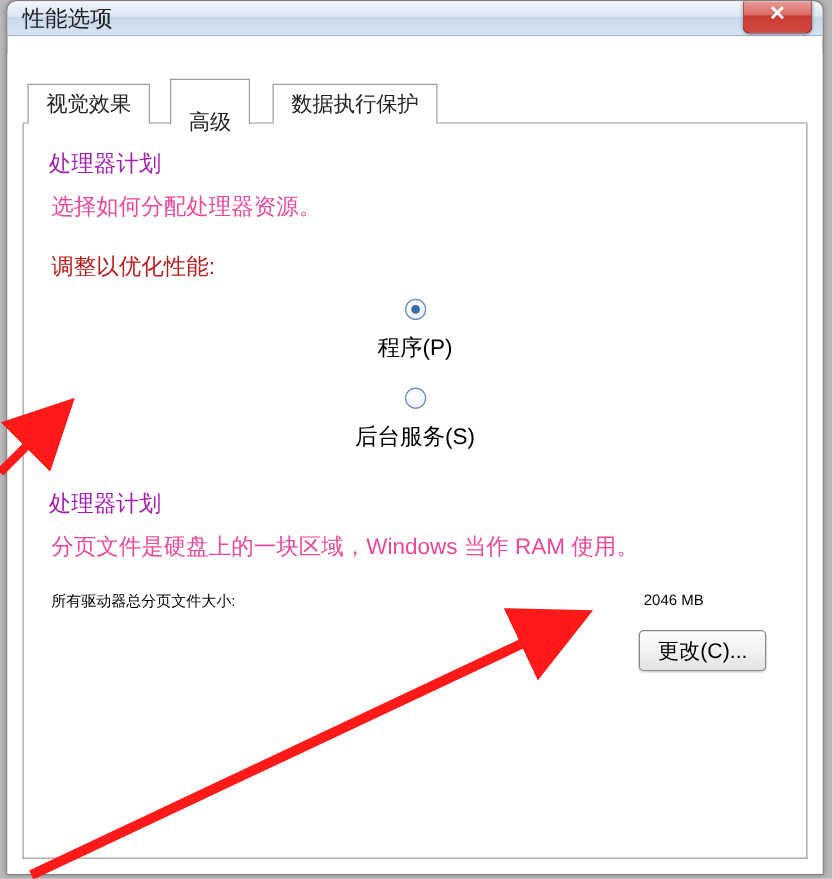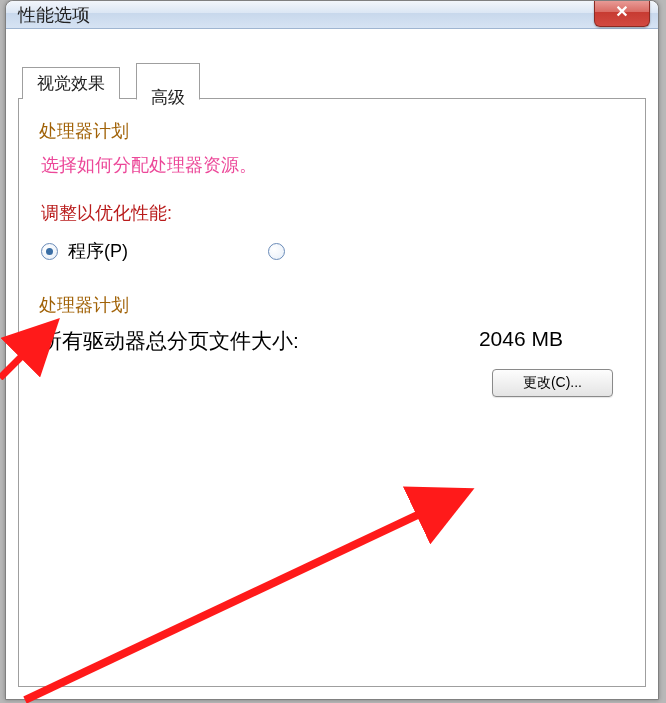--- a/index.html
+++ b/index.html
@@ -95,39 +95,40 @@
     border-top: none;
     padding: 20px 22px;
     background: #fff;
   }
   .group {
     margin-bottom: 30px;
     position: relative;
   }
   .group-title {
     font-size: 18px;
-    color: #a16207;
+    color: #a21caf;
     margin-bottom: 10px;
     margin-left: -2px;
   }
   .group-desc {
     font-size: 18px;
     color: #ec4899;
     margin-bottom: 24px;
   }
   .group-sub {
     font-size: 18px;
     color: #b91c1c;
     margin-bottom: 14px;
   }
   .radiorow {
     display: flex;
     align-items: center;
     gap: 10px;
     margin-bottom: 20px;
+    flex-direction: column;
   }
   .radio {
     width: 17px; height: 17px;
     border: 1px solid #6a8bb8;
     border-radius: 50%;
     display: inline-flex;
     align-items: center; justify-content: center;
     background: radial-gradient(circle at 35% 35%, #fff, #e6eef8);
     cursor: pointer;
     flex-shrink: 0;
@@ -136,30 +137,30 @@
     content: '';
     width: 7px; height: 7px;
     border-radius: 50%;
     background: #3a6ea5;
   }
   .radio-label { font-size: 18px; cursor: pointer; }
   .radio-spacer { width: 120px; }
   .vm-row {
     display: flex;
     justify-content: space-between;
-    font-size: 21px;
+    font-size: 12px;
     margin-bottom: 14px;
     padding-right: 60px;
   }
   .btn {
     border: 1px solid #8a8a8a;
     background: linear-gradient(to bottom, #fdfdfd, #e4e4e4);
     border-radius: 4px;
-    padding: 4px 30px;
-    font-size: 14px;
+    padding: 4px 14px;
+    font-size: 17px;
     cursor: pointer;
     font-family: inherit;
     box-shadow: 0 1px 1px rgba(0,0,0,0.1);
   }
   .btn-row {
     text-align: right;
     padding-right: 10px;
   }
   
   .arrow {
@@ -179,39 +180,44 @@
     </div>
   </div>
 
   <div class="client">
     <div class="tabstrip">
       <div class="tab tab1">
         <span>视觉效果</span>
       </div>
       <div class="tab tab2 active">
         <span>高级</span>
+      </div>
+      <div class="tab tab3">
+        <span>数据执行保护</span>
       </div>
     </div>
 
     <div class="tabpage">
 
       <div class="group">
         <div class="group-title">处理器计划</div>
         <div class="group-desc">选择如何分配处理器资源。</div>
         <div class="group-sub">调整以优化性能:</div>
         <div class="radiorow">
           <span class="radio checked"></span>
           <span class="radio-label">程序(P)</span>
           <span class="radio-spacer"></span>
           <span class="radio"></span>
+          <span class="radio-label">后台服务(S)</span>
         </div>
       </div>
 
       <div class="group">
         <div class="group-title">处理器计划</div>
+        <div class="group-desc">分页文件是硬盘上的一块区域，Windows 当作 RAM 使用。</div>
         <div class="vm-row">
           <span>所有驱动器总分页文件大小:</span>
           <span>2046 MB</span>
         </div>
         <div class="btn-row">
           <button class="btn">更改(C)...</button>
         </div>
       </div>
 
     </div>

